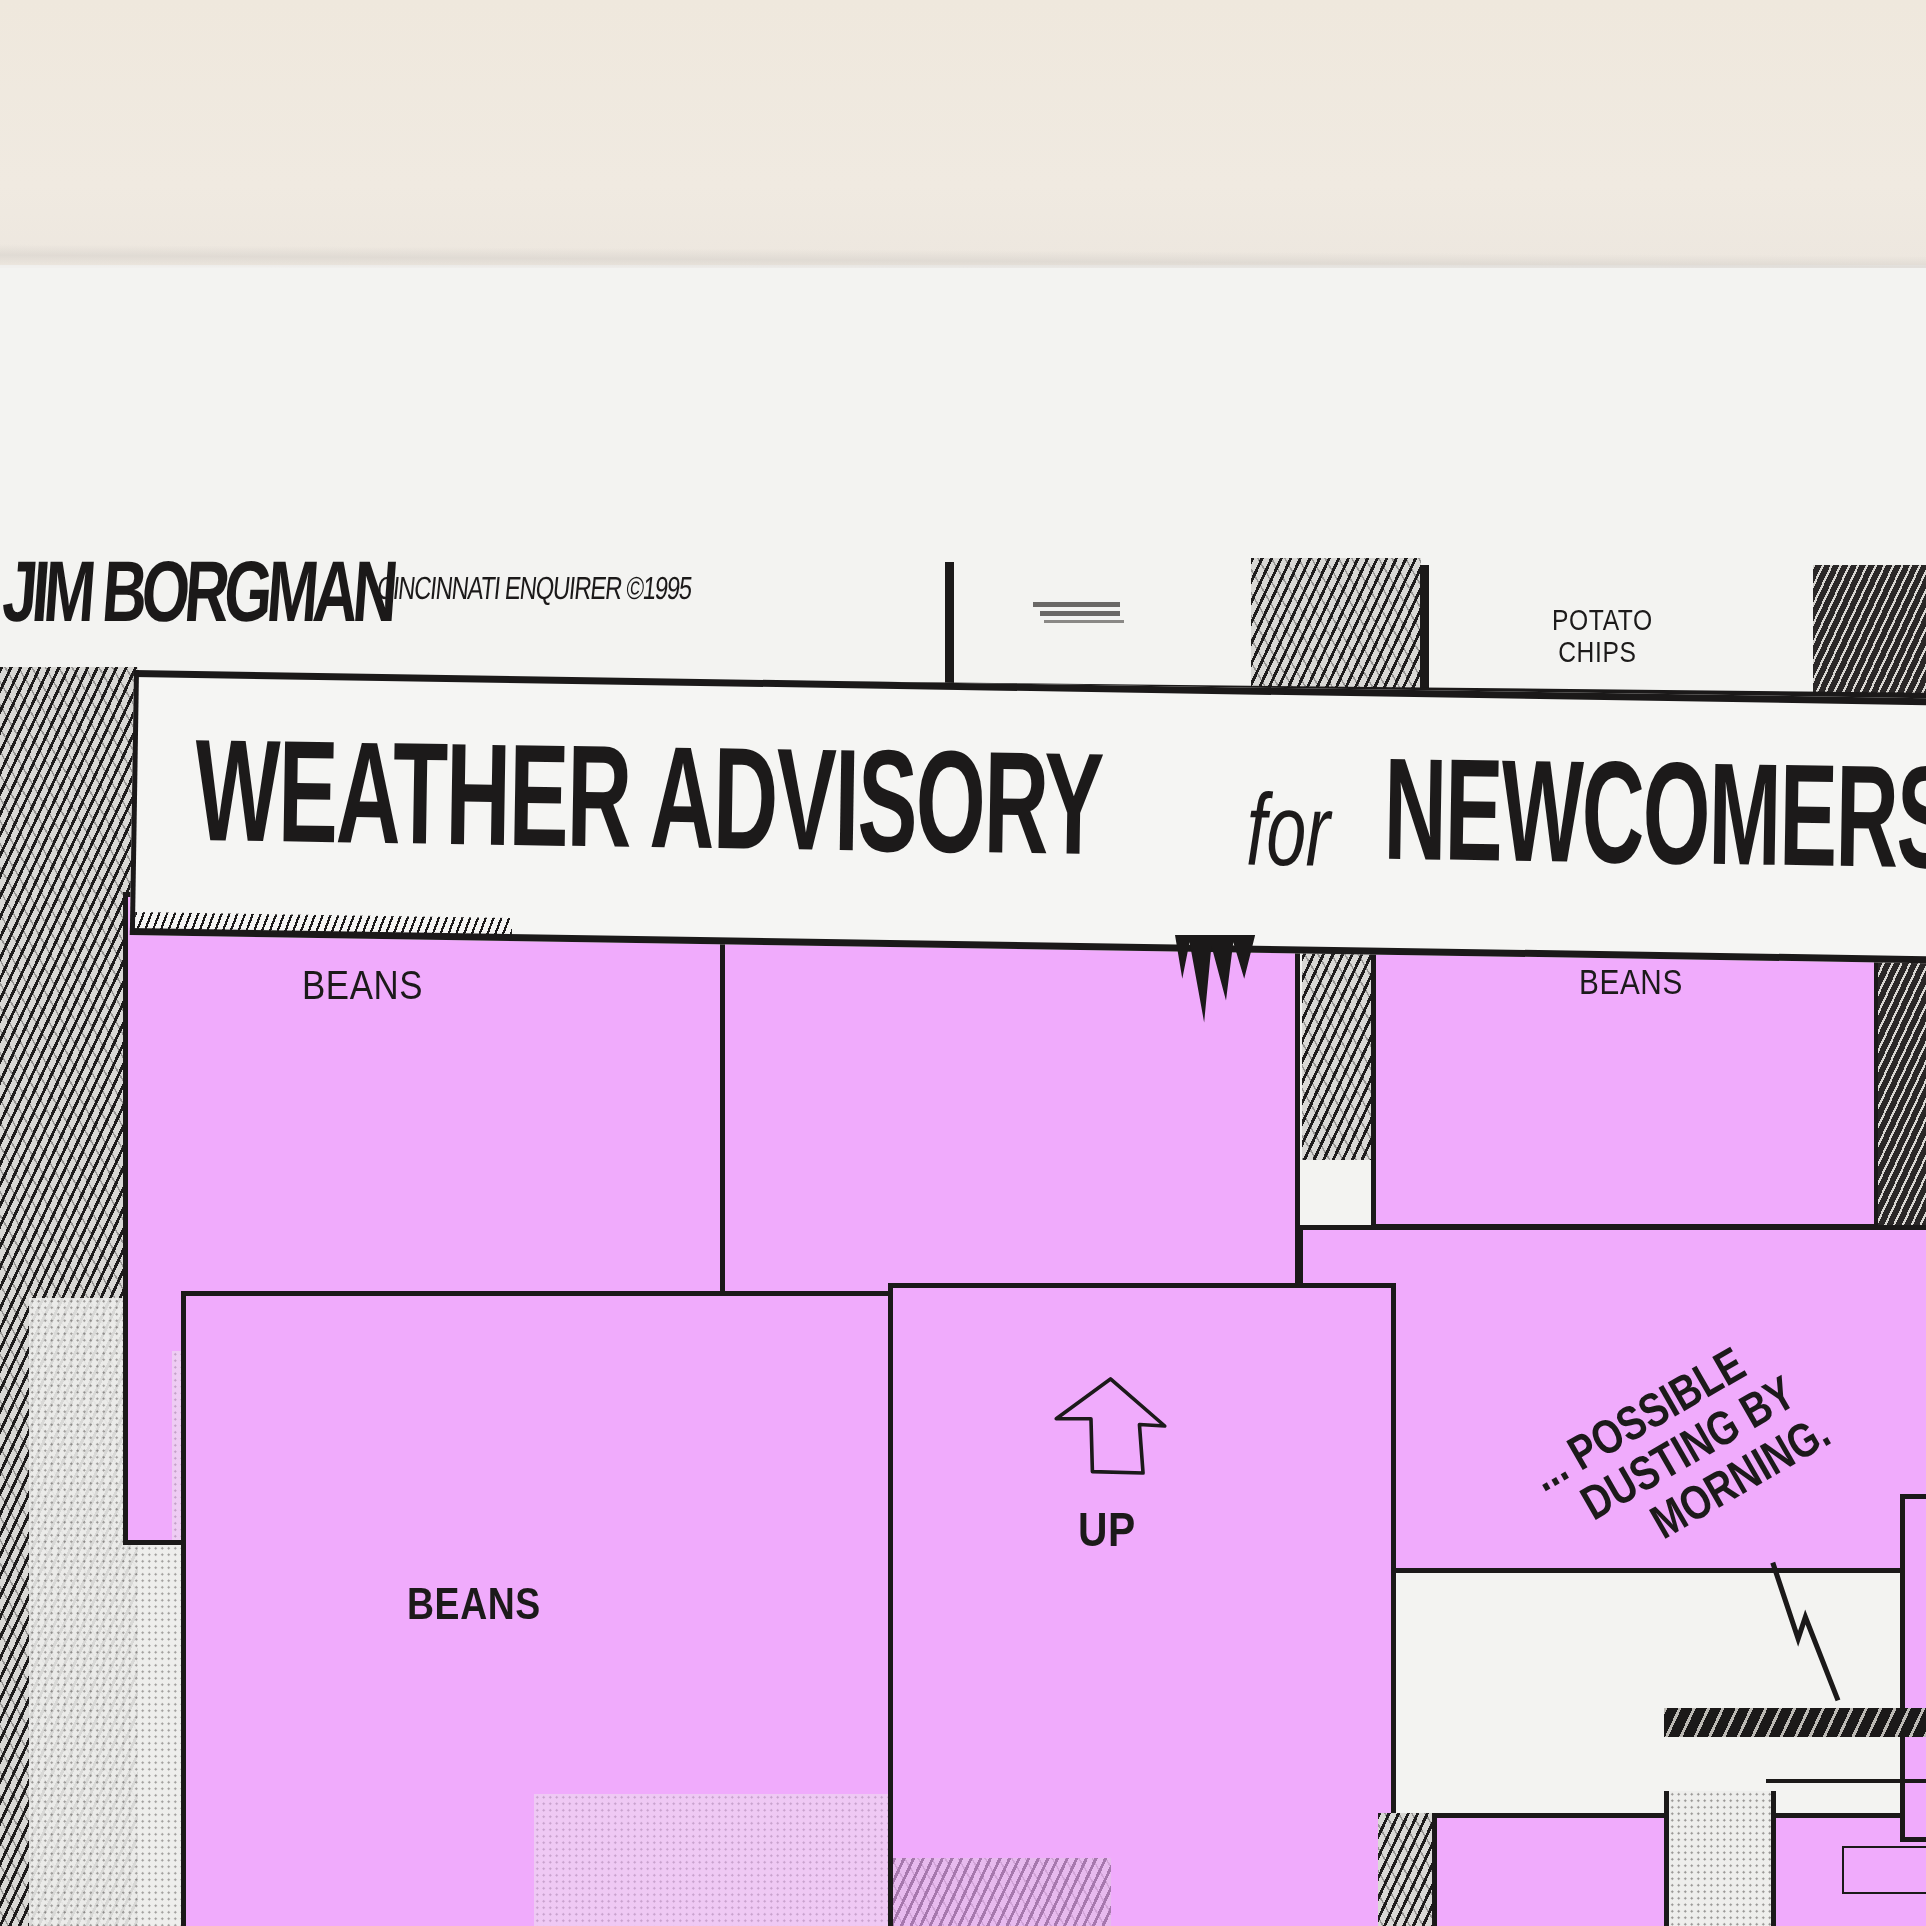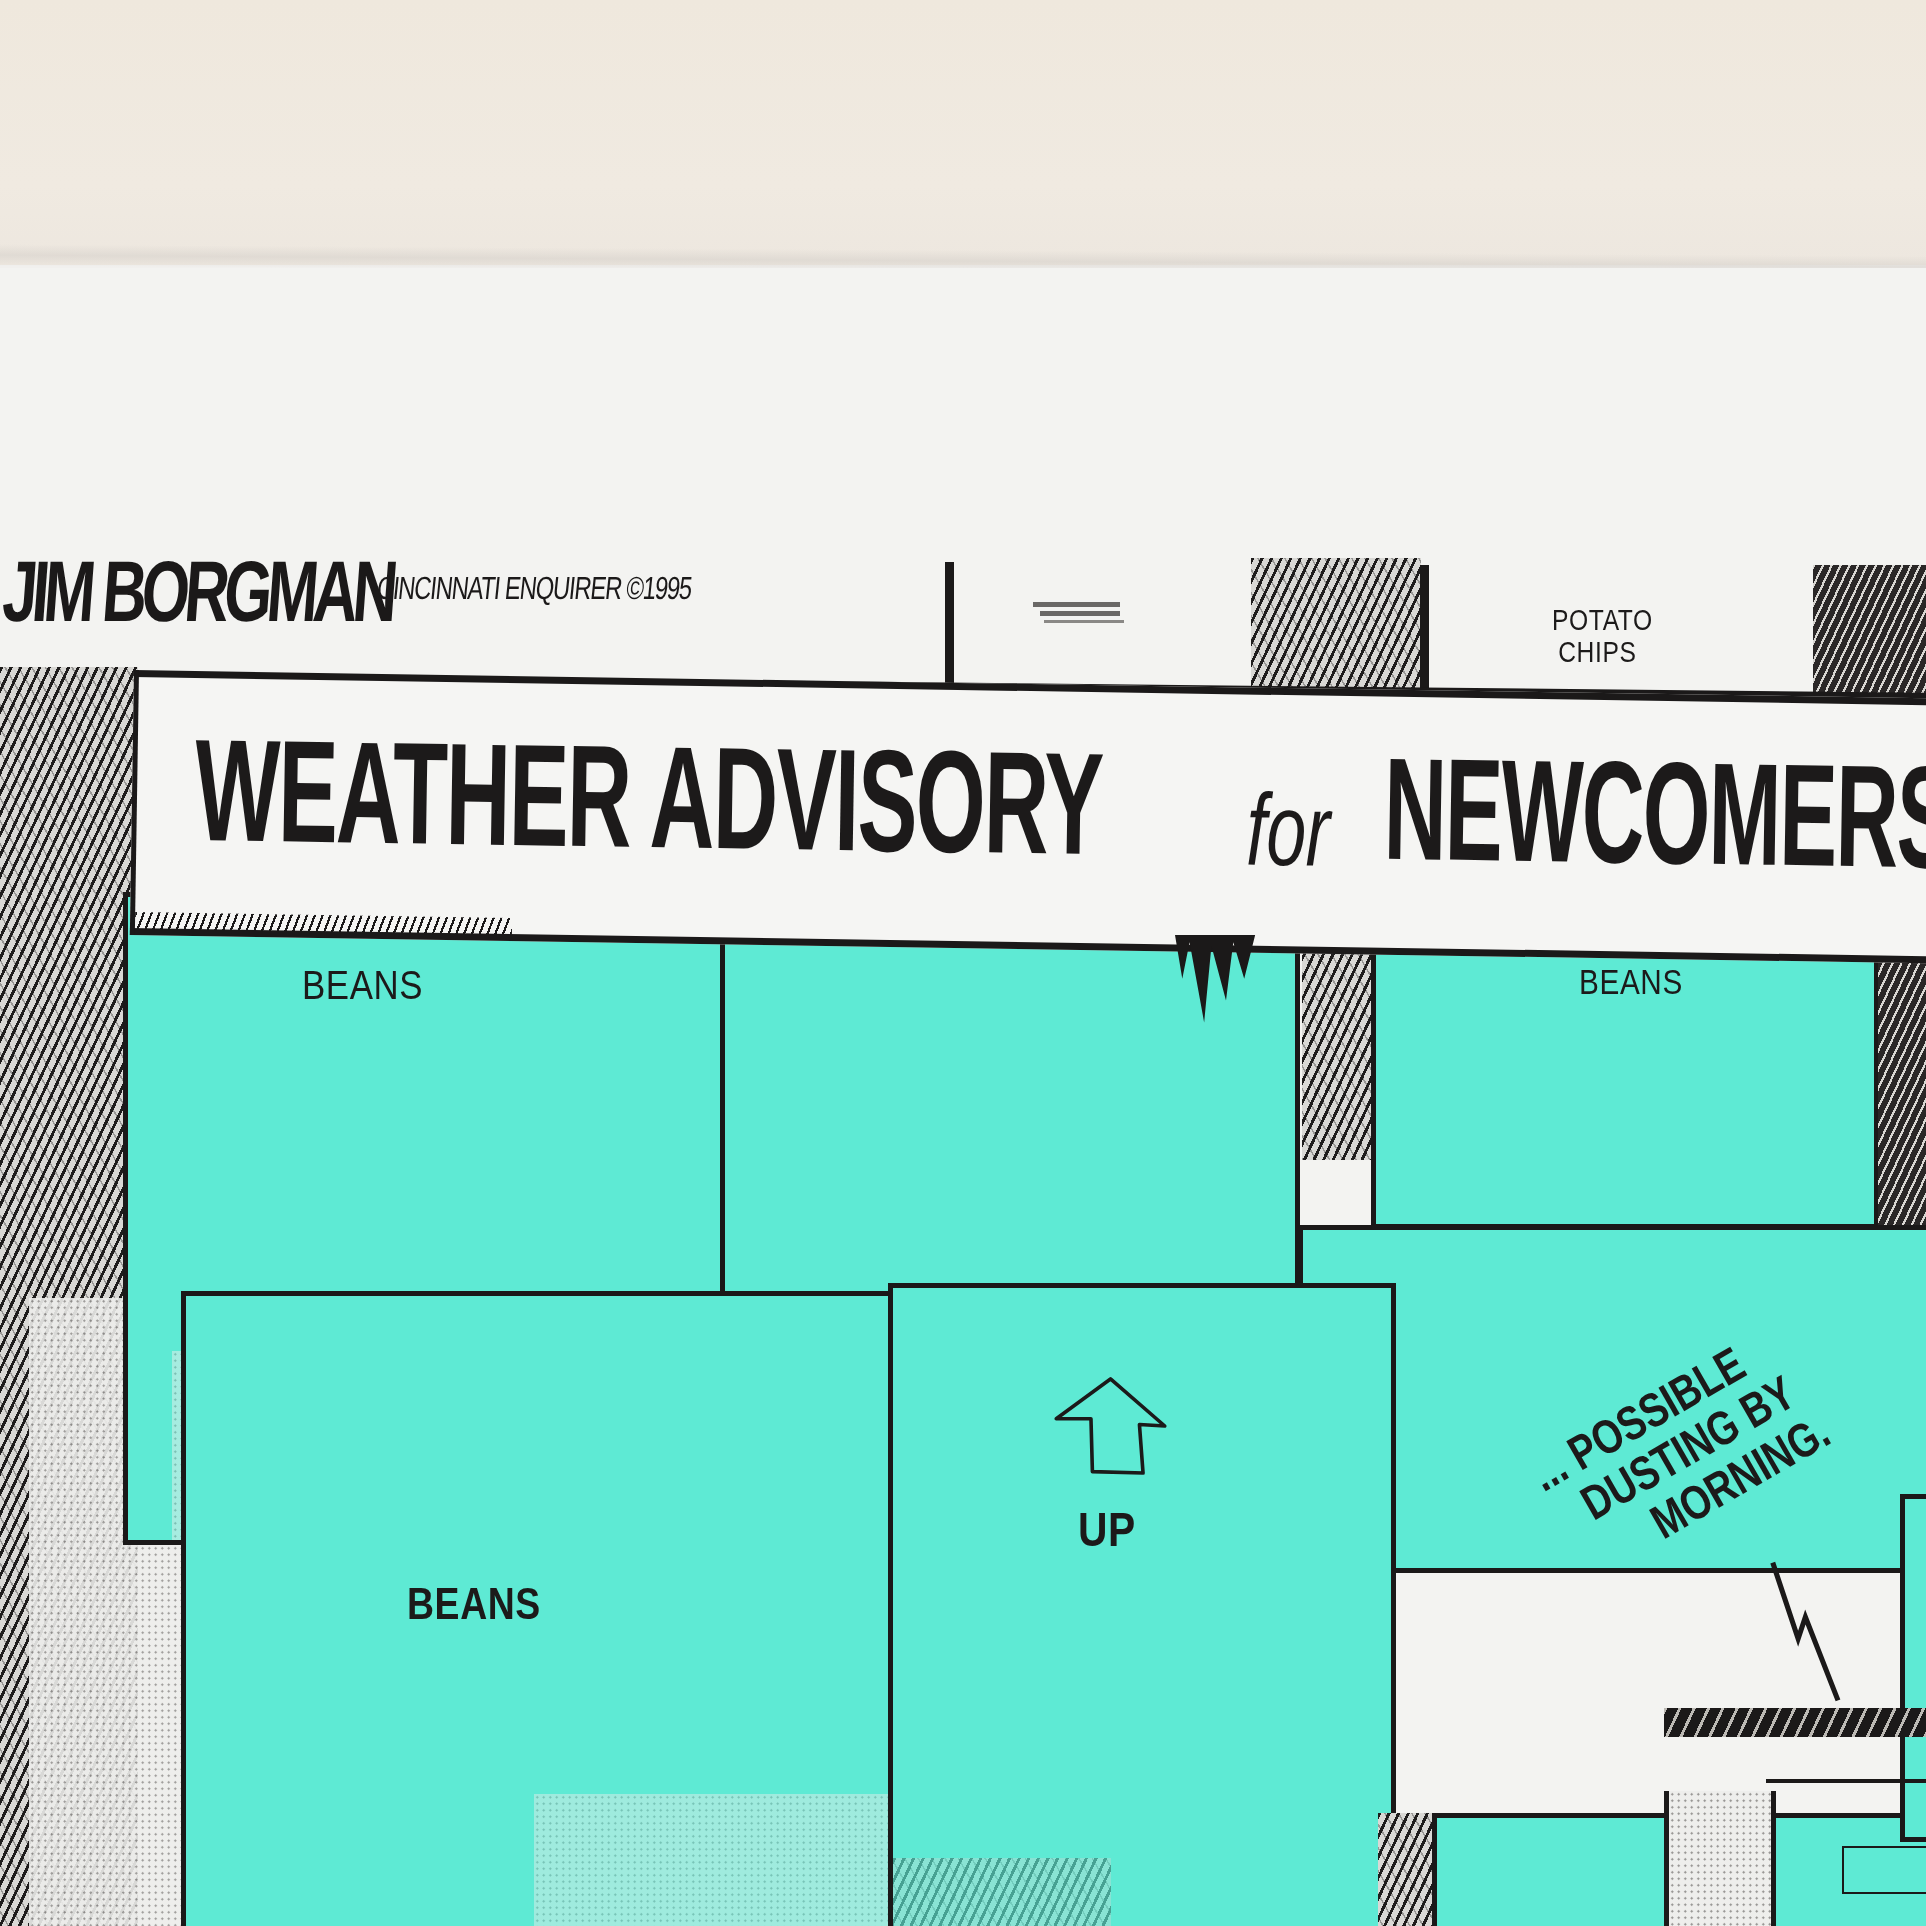--- a/index.html
+++ b/index.html
@@ -32,21 +32,21 @@
     background-color:#2a2727;
     background-image:
       repeating-linear-gradient(115deg, #d8d6d2 0 2.2px, transparent 2.2px 8px);
   }
   .dots {
     background-color:#eeeeec;
     background-image: radial-gradient(#8f8d8b 0.9px, transparent 1.2px);
     background-size:6.5px 6.5px;
   }
   .box {
-    position:absolute; background:#5eead4;
+    position:absolute; background:#f0abfc;
     border:5.1px solid #1b1919; box-sizing:border-box;
   }
   .label {
     position:absolute; font-family:"Liberation Sans Narrow","Liberation Sans", sans-serif;
     font-weight:700; color:#1c1a1a; letter-spacing:0.7px; white-space:nowrap;
     transform:scaleX(0.85); transform-origin:left center;
   }
   .signature {
     position:absolute; left:0; top:555px; height:80px; display:flex; align-items:flex-end;
   }

